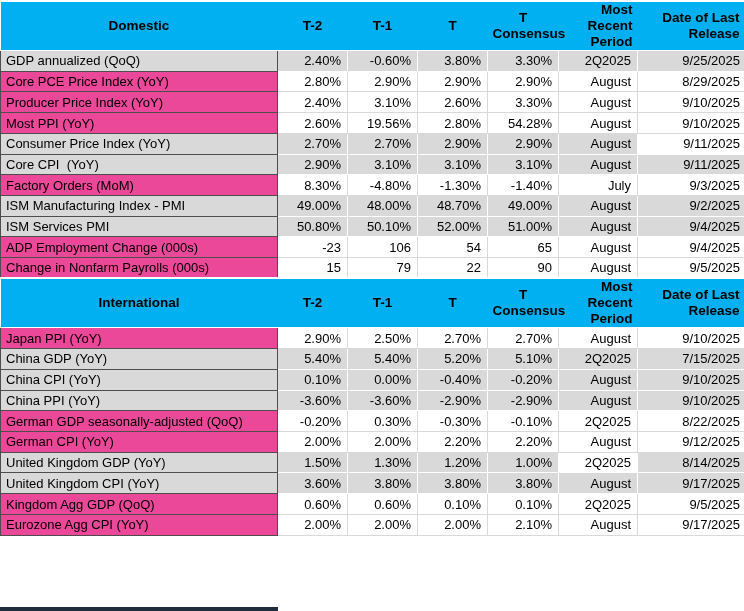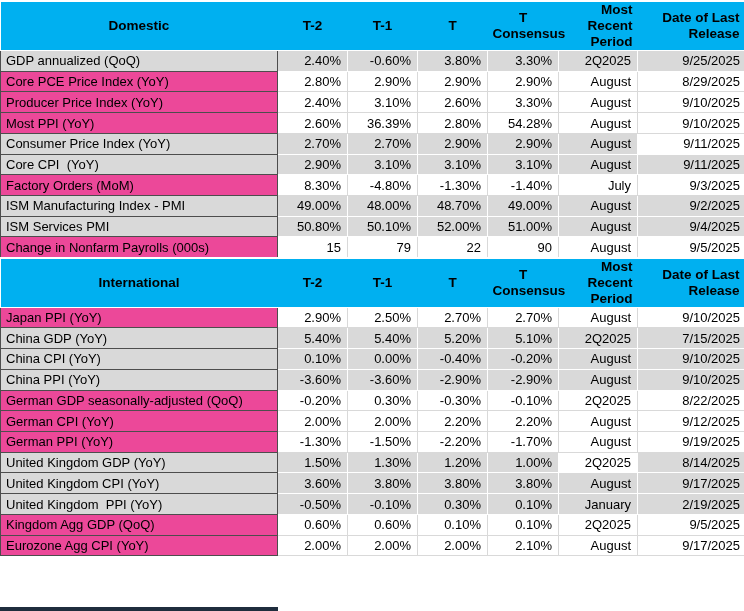--- a/index.html
+++ b/index.html
@@ -99,21 +99,21 @@
         <td class="val col-t2">2.40%</td>
         <td class="val col-t1">3.10%</td>
         <td class="val col-t">2.60%</td>
         <td class="val col-consensus">3.30%</td>
         <td class="val col-period">August</td>
         <td class="val col-release">9/10/2025</td>
       </tr>
       <tr class="data-row">
         <td class="lbl">Most PPI (YoY)</td>
         <td class="val col-t2">2.60%</td>
-        <td class="val col-t1">36.39%</td>
+        <td class="val col-t1">19.56%</td>
         <td class="val col-t">2.80%</td>
         <td class="val col-consensus">54.28%</td>
         <td class="val col-period">August</td>
         <td class="val col-release">9/10/2025</td>
       </tr>
       <tr class="data-row shaded">
         <td class="lbl">Consumer Price Index (YoY)</td>
         <td class="val col-t2">2.70%</td>
         <td class="val col-t1">2.70%</td>
         <td class="val col-t">2.90%</td>
@@ -147,20 +147,29 @@
         <td class="val col-consensus">49.00%</td>
         <td class="val col-period">August</td>
         <td class="val col-release">9/2/2025</td>
       </tr>
       <tr class="data-row shaded">
         <td class="lbl">ISM Services PMI</td>
         <td class="val col-t2">50.80%</td>
         <td class="val col-t1">50.10%</td>
         <td class="val col-t">52.00%</td>
         <td class="val col-consensus">51.00%</td>
+        <td class="val col-period">August</td>
+        <td class="val col-release">9/4/2025</td>
+      </tr>
+      <tr class="data-row">
+        <td class="lbl">ADP Employment Change (000s)</td>
+        <td class="val col-t2">-23</td>
+        <td class="val col-t1">106</td>
+        <td class="val col-t">54</td>
+        <td class="val col-consensus">65</td>
         <td class="val col-period">August</td>
         <td class="val col-release">9/4/2025</td>
       </tr>
       <tr class="data-row">
         <td class="lbl">Change in Nonfarm Payrolls (000s)</td>
         <td class="val col-t2">15</td>
         <td class="val col-t1">79</td>
         <td class="val col-t">22</td>
         <td class="val col-consensus">90</td>
         <td class="val col-period">August</td>
@@ -227,56 +236,38 @@
       </tr>
       <tr class="data-row">
         <td class="lbl">German CPI (YoY)</td>
         <td class="val col-t2">2.00%</td>
         <td class="val col-t1">2.00%</td>
         <td class="val col-t">2.20%</td>
         <td class="val col-consensus">2.20%</td>
         <td class="val col-period">August</td>
         <td class="val col-release">9/12/2025</td>
       </tr>
-      <tr class="data-row">
-        <td class="lbl">German PPI (YoY)</td>
-        <td class="val col-t2">-1.30%</td>
-        <td class="val col-t1">-1.50%</td>
-        <td class="val col-t">-2.20%</td>
-        <td class="val col-consensus">-1.70%</td>
-        <td class="val col-period">August</td>
-        <td class="val col-release">9/19/2025</td>
-      </tr>
       <tr class="data-row shaded">
         <td class="lbl">United Kingdom GDP (YoY)</td>
         <td class="val col-t2">1.50%</td>
         <td class="val col-t1">1.30%</td>
         <td class="val col-t">1.20%</td>
         <td class="val col-consensus">1.00%</td>
         <td class="val col-period cell-white">2Q2025</td>
         <td class="val col-release">8/14/2025</td>
       </tr>
       <tr class="data-row shaded">
         <td class="lbl">United Kingdom CPI (YoY)</td>
         <td class="val col-t2">3.60%</td>
         <td class="val col-t1">3.80%</td>
         <td class="val col-t">3.80%</td>
         <td class="val col-consensus">3.80%</td>
         <td class="val col-period">August</td>
         <td class="val col-release">9/17/2025</td>
       </tr>
-      <tr class="data-row shaded">
-        <td class="lbl">United Kingdom  PPI (YoY)</td>
-        <td class="val col-t2">-0.50%</td>
-        <td class="val col-t1">-0.10%</td>
-        <td class="val col-t">0.30%</td>
-        <td class="val col-consensus">0.10%</td>
-        <td class="val col-period">January</td>
-        <td class="val col-release">2/19/2025</td>
-      </tr>
       <tr class="data-row">
         <td class="lbl">Kingdom Agg GDP (QoQ)</td>
         <td class="val col-t2">0.60%</td>
         <td class="val col-t1">0.60%</td>
         <td class="val col-t">0.10%</td>
         <td class="val col-consensus">0.10%</td>
         <td class="val col-period">2Q2025</td>
         <td class="val col-release">9/5/2025</td>
       </tr>
       <tr class="data-row">

